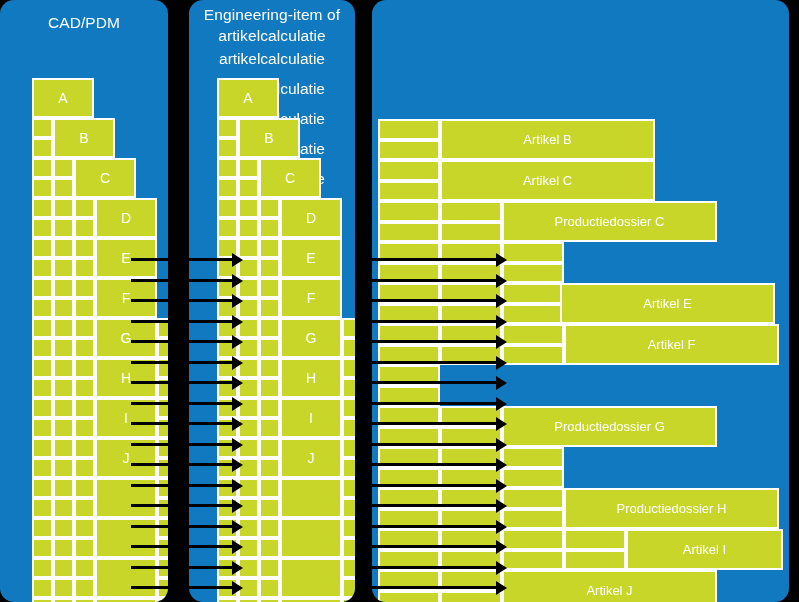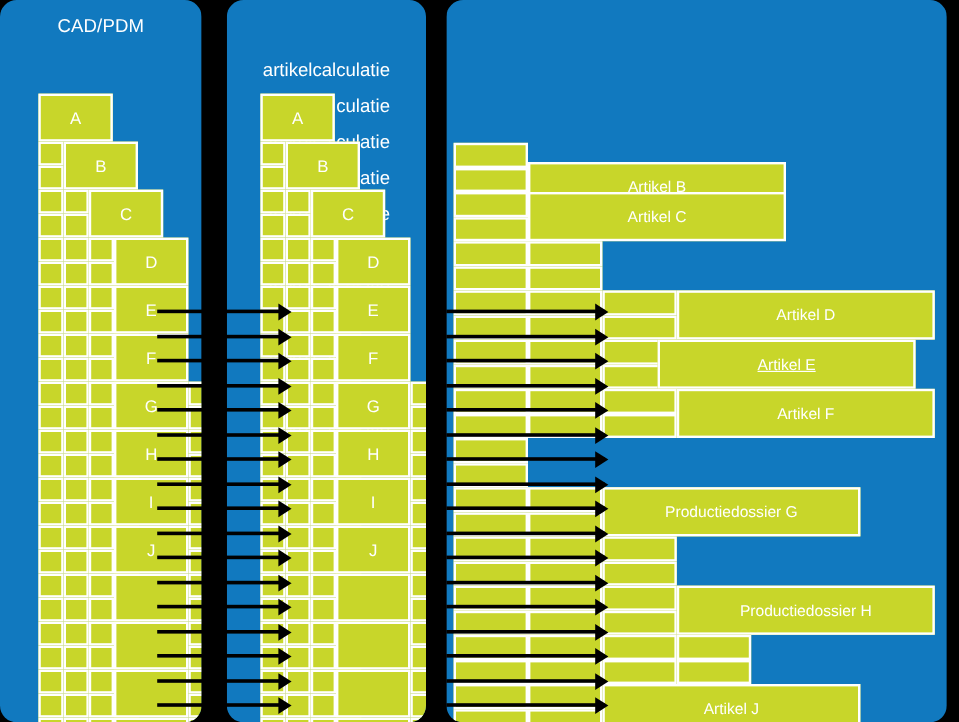--- a/index.html
+++ b/index.html
@@ -164,20 +164,21 @@
         <div class="blk" style="left: 32px; top: 598px; width: 21px; height: 20px;"></div>
         <div class="blk" style="left: 53px; top: 598px; width: 21px; height: 20px;"></div>
         <div class="blk" style="left: 74px; top: 598px; width: 21px; height: 20px;"></div>
         <div class="blk" style="left: 95px; top: 598px; width: 21px; height: 20px;"></div>
         <div class="blk" style="left: 95px; top: 598px; width: 62px; height: 40px;"></div>
         <div class="blk" style="left: 157px; top: 598px; width: 21px; height: 20px;"></div>
       </div>
   </div>
 
   <div class="panel" id="panel-eng">
+    <div class="panel-title">Engineering-item of artikelcalculatie</div>
     <div class="ghost-stack" id="ghost-eng">
         <div>artikelcalculatie</div>
         <div>artikelcalculatie</div>
         <div>artikelcalculatie</div>
         <div>artikelcalculatie</div>
         <div>artikelcalculatie</div>
         <div>artikelcalculatie</div>
         <div>artikelcalculatie</div>
         <div>artikelcalculatie</div>
         <div>artikelcalculatie</div>
@@ -302,42 +303,42 @@
         <div class="blk" style="left: 91px; top: 598px; width: 21px; height: 20px;"></div>
         <div class="blk" style="left: 91px; top: 598px; width: 62px; height: 40px;"></div>
         <div class="blk" style="left: 153px; top: 598px; width: 21px; height: 20px;"></div>
       </div>
   </div>
 
   <div class="panel" id="panel-prod">
     <div class="stair" id="stair-prod">
         <div class="blk" style="left: 6px; top: 119px; width: 62px; height: 20.5px;"></div>
         <div class="blk" style="left: 6px; top: 139.5px; width: 62px; height: 20.5px;"></div>
-        <div class="blk small" style="left: 68px; top: 135px; width: 215px; height: 41px;">Artikel B</div>
+        <div class="blk small" style="left: 68px; top: 119px; width: 215px; height: 41px;">Artikel B</div>
         <div class="blk" style="left: 6px; top: 160px; width: 62px; height: 20.5px;"></div>
         <div class="blk" style="left: 6px; top: 180.5px; width: 62px; height: 20.5px;"></div>
         <div class="blk small" style="left: 68px; top: 160px; width: 215px; height: 41px;">Artikel C</div>
         <div class="blk" style="left: 6px; top: 201px; width: 62px; height: 20.5px;"></div>
         <div class="blk" style="left: 6px; top: 221.5px; width: 62px; height: 20.5px;"></div>
         <div class="blk" style="left: 68px; top: 201px; width: 62px; height: 20.5px;"></div>
         <div class="blk" style="left: 68px; top: 221.5px; width: 62px; height: 20.5px;"></div>
+        <div class="blk small" style="left: 130px; top: 201px; width: 215px; height: 41px;">Productiedossier C</div>
         <div class="blk" style="left: 6px; top: 242px; width: 62px; height: 20.5px;"></div>
         <div class="blk" style="left: 6px; top: 262.5px; width: 62px; height: 20.5px;"></div>
         <div class="blk" style="left: 68px; top: 242px; width: 62px; height: 20.5px;"></div>
         <div class="blk" style="left: 68px; top: 262.5px; width: 62px; height: 20.5px;"></div>
         <div class="blk" style="left: 130px; top: 242px; width: 62px; height: 20.5px;"></div>
         <div class="blk" style="left: 130px; top: 262.5px; width: 62px; height: 20.5px;"></div>
-        <div class="blk small" style="left: 192px; top: 242px; width: 215px; height: 41px;">Artikel D</div>
         <div class="blk" style="left: 6px; top: 283px; width: 62px; height: 20.5px;"></div>
         <div class="blk" style="left: 6px; top: 303.5px; width: 62px; height: 20.5px;"></div>
         <div class="blk" style="left: 68px; top: 283px; width: 62px; height: 20.5px;"></div>
         <div class="blk" style="left: 68px; top: 303.5px; width: 62px; height: 20.5px;"></div>
         <div class="blk" style="left: 130px; top: 283px; width: 62px; height: 20.5px;"></div>
         <div class="blk" style="left: 130px; top: 303.5px; width: 62px; height: 20.5px;"></div>
-        <div class="blk small" style="left: 176px; top: 283px; width: 215px; height: 41px; text-decoration: underline;">Artikel E</div>
+        <div class="blk small" style="left: 188px; top: 283px; width: 215px; height: 41px;">Artikel E</div>
         <div class="blk" style="left: 6px; top: 324px; width: 62px; height: 20.5px;"></div>
         <div class="blk" style="left: 6px; top: 344.5px; width: 62px; height: 20.5px;"></div>
         <div class="blk" style="left: 68px; top: 324px; width: 62px; height: 20.5px;"></div>
         <div class="blk" style="left: 68px; top: 344.5px; width: 62px; height: 20.5px;"></div>
         <div class="blk" style="left: 130px; top: 324px; width: 62px; height: 20.5px;"></div>
         <div class="blk" style="left: 130px; top: 344.5px; width: 62px; height: 20.5px;"></div>
         <div class="blk small" style="left: 192px; top: 324px; width: 215px; height: 41px;">Artikel F</div>
         <div class="blk" style="left: 6px; top: 365px; width: 62px; height: 20.5px;"></div>
         <div class="blk" style="left: 6px; top: 385.5px; width: 62px; height: 20.5px;"></div>
         <div class="blk" style="left: 6px; top: 406px; width: 62px; height: 20.5px;"></div>
@@ -359,20 +360,21 @@
         <div class="blk" style="left: 130px; top: 508.5px; width: 62px; height: 20.5px;"></div>
         <div class="blk small" style="left: 192px; top: 488px; width: 215px; height: 41px;">Productiedossier H</div>
         <div class="blk" style="left: 6px; top: 529px; width: 62px; height: 20.5px;"></div>
         <div class="blk" style="left: 6px; top: 549.5px; width: 62px; height: 20.5px;"></div>
         <div class="blk" style="left: 68px; top: 529px; width: 62px; height: 20.5px;"></div>
         <div class="blk" style="left: 68px; top: 549.5px; width: 62px; height: 20.5px;"></div>
         <div class="blk" style="left: 130px; top: 529px; width: 62px; height: 20.5px;"></div>
         <div class="blk" style="left: 130px; top: 549.5px; width: 62px; height: 20.5px;"></div>
         <div class="blk" style="left: 192px; top: 529px; width: 62px; height: 20.5px;"></div>
         <div class="blk" style="left: 192px; top: 549.5px; width: 62px; height: 20.5px;"></div>
+        <div class="blk small" style="left: 254px; top: 529px; width: 157px; height: 41px;">Artikel I</div>
         <div class="blk" style="left: 6px; top: 570px; width: 62px; height: 20.5px;"></div>
         <div class="blk" style="left: 6px; top: 590.5px; width: 62px; height: 20.5px;"></div>
         <div class="blk" style="left: 68px; top: 570px; width: 62px; height: 20.5px;"></div>
         <div class="blk" style="left: 68px; top: 590.5px; width: 62px; height: 20.5px;"></div>
         <div class="blk small" style="left: 130px; top: 570px; width: 215px; height: 41px;">Artikel J</div>
       </div>
   </div>
 
   <div class="sep" id="sep1"></div>
   <div class="sep" id="sep2"></div>

